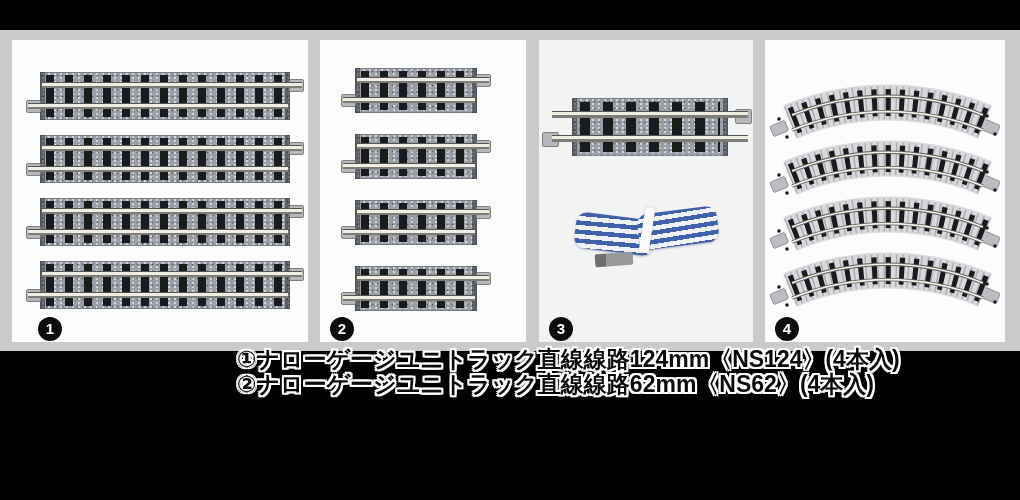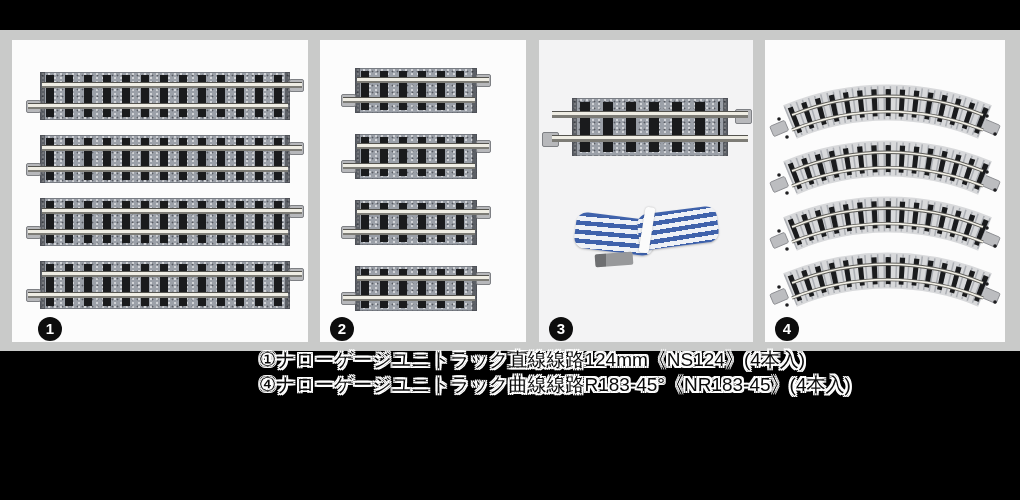--- a/index.html
+++ b/index.html
@@ -67,24 +67,24 @@
   .p1 .badge{left:26px;} .p2 .badge,.p3 .badge,.p4 .badge{left:10px;}
 
   
   .arc-ballast{fill:none;stroke:#d8d9db;stroke-width:36;}
   .arc-speckle{fill:none;stroke:rgba(92,97,108,.35);stroke-width:33;stroke-dasharray:1.5 4.5;}
   .arc-sleeper{fill:none;stroke:#1a1b1d;stroke-width:27;stroke-dasharray:5 8.6;stroke-dashoffset:-3;}
   .arc-rail-d{fill:none;stroke:#5c5b57;stroke-width:3.4;}
   .arc-rail-l{fill:none;stroke:#f2f0e7;stroke-width:1.6;}
 
   
-  .captions{position:absolute;left:237px;top:347px;color:#0b0b0b;font-size:19px;font-weight:normal;
+  .captions{position:absolute;left:237px;top:347px;color:#0b0b0b;font-size:23px;font-weight:bold;
     line-height:25.4px;white-space:nowrap;
     text-shadow:-2px -2px 0 #fff,2px -2px 0 #fff,-2px 2px 0 #fff,2px 2px 0 #fff,
-                -2px 0 0 #fff,2px 0 0 #fff,0 -2px 0 #fff,0 2px 0 #fff;margin-left:22px;}
+                -2px 0 0 #fff,2px 0 0 #fff,0 -2px 0 #fff,0 2px 0 #fff;}
 </style>
 </head>
 <body>
 
 <div class="scene">
   <div class="board">
 
     <div class="panel p1">
       <div class="track" style="top:32px">
         <div class="sleepers"></div>
@@ -189,15 +189,15 @@
         <use href="#arch" transform="translate(0,56)"></use>
         <use href="#arch" transform="translate(0,112)"></use>
         <use href="#arch" transform="translate(0,168)"></use>
       </svg>
       <div class="badge">4</div>
     </div>
   </div>
 
   <div class="captions">
     <div>①ナローゲージユニトラック直線線路124mm〈NS124〉(4本入)</div>
-    <div>④ナローゲージユニトラック曲線線路R183-45°〈NR183-45〉(4本入)</div>
+    <div>②ナローゲージユニトラック直線線路62mm〈NS62〉(4本入)</div>
   </div>
 </div>
 
 </body></html>

